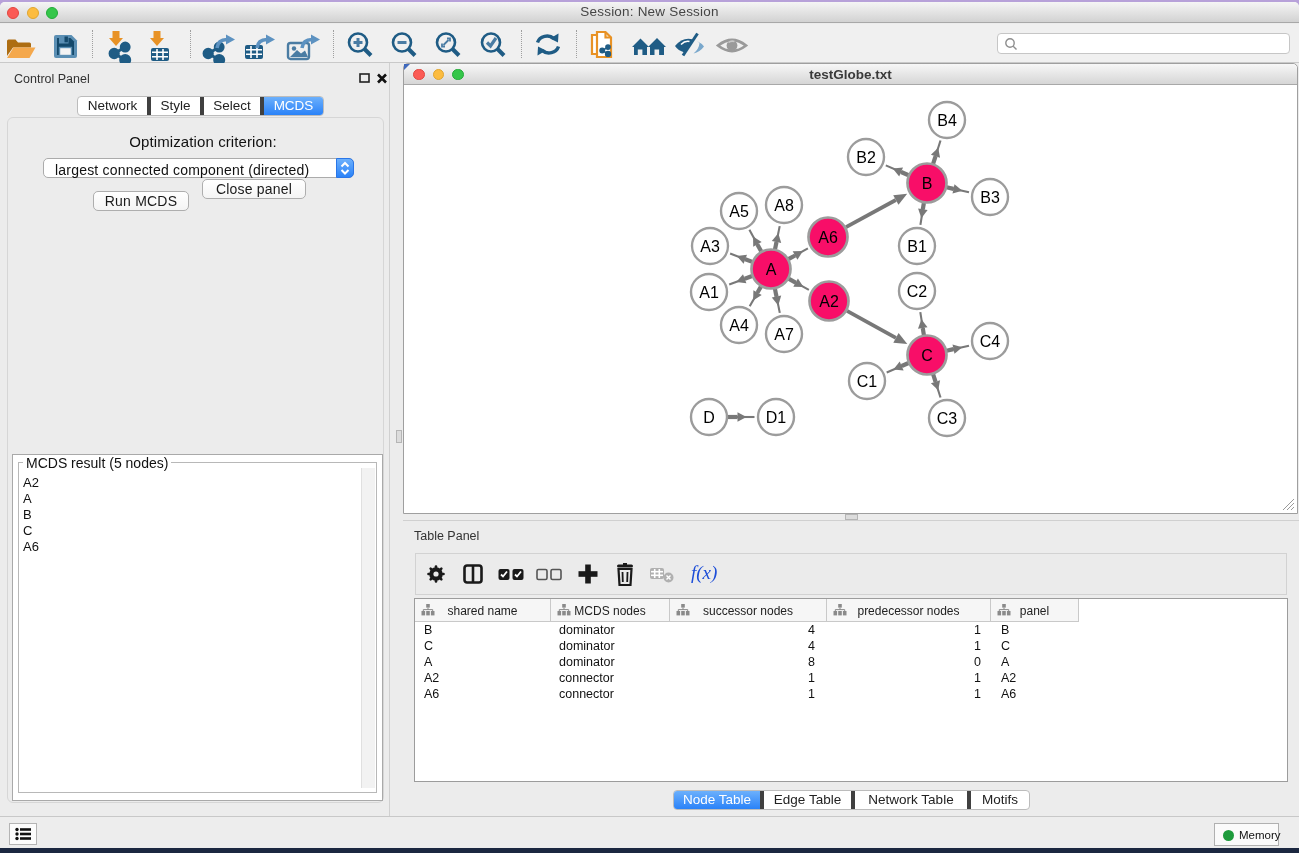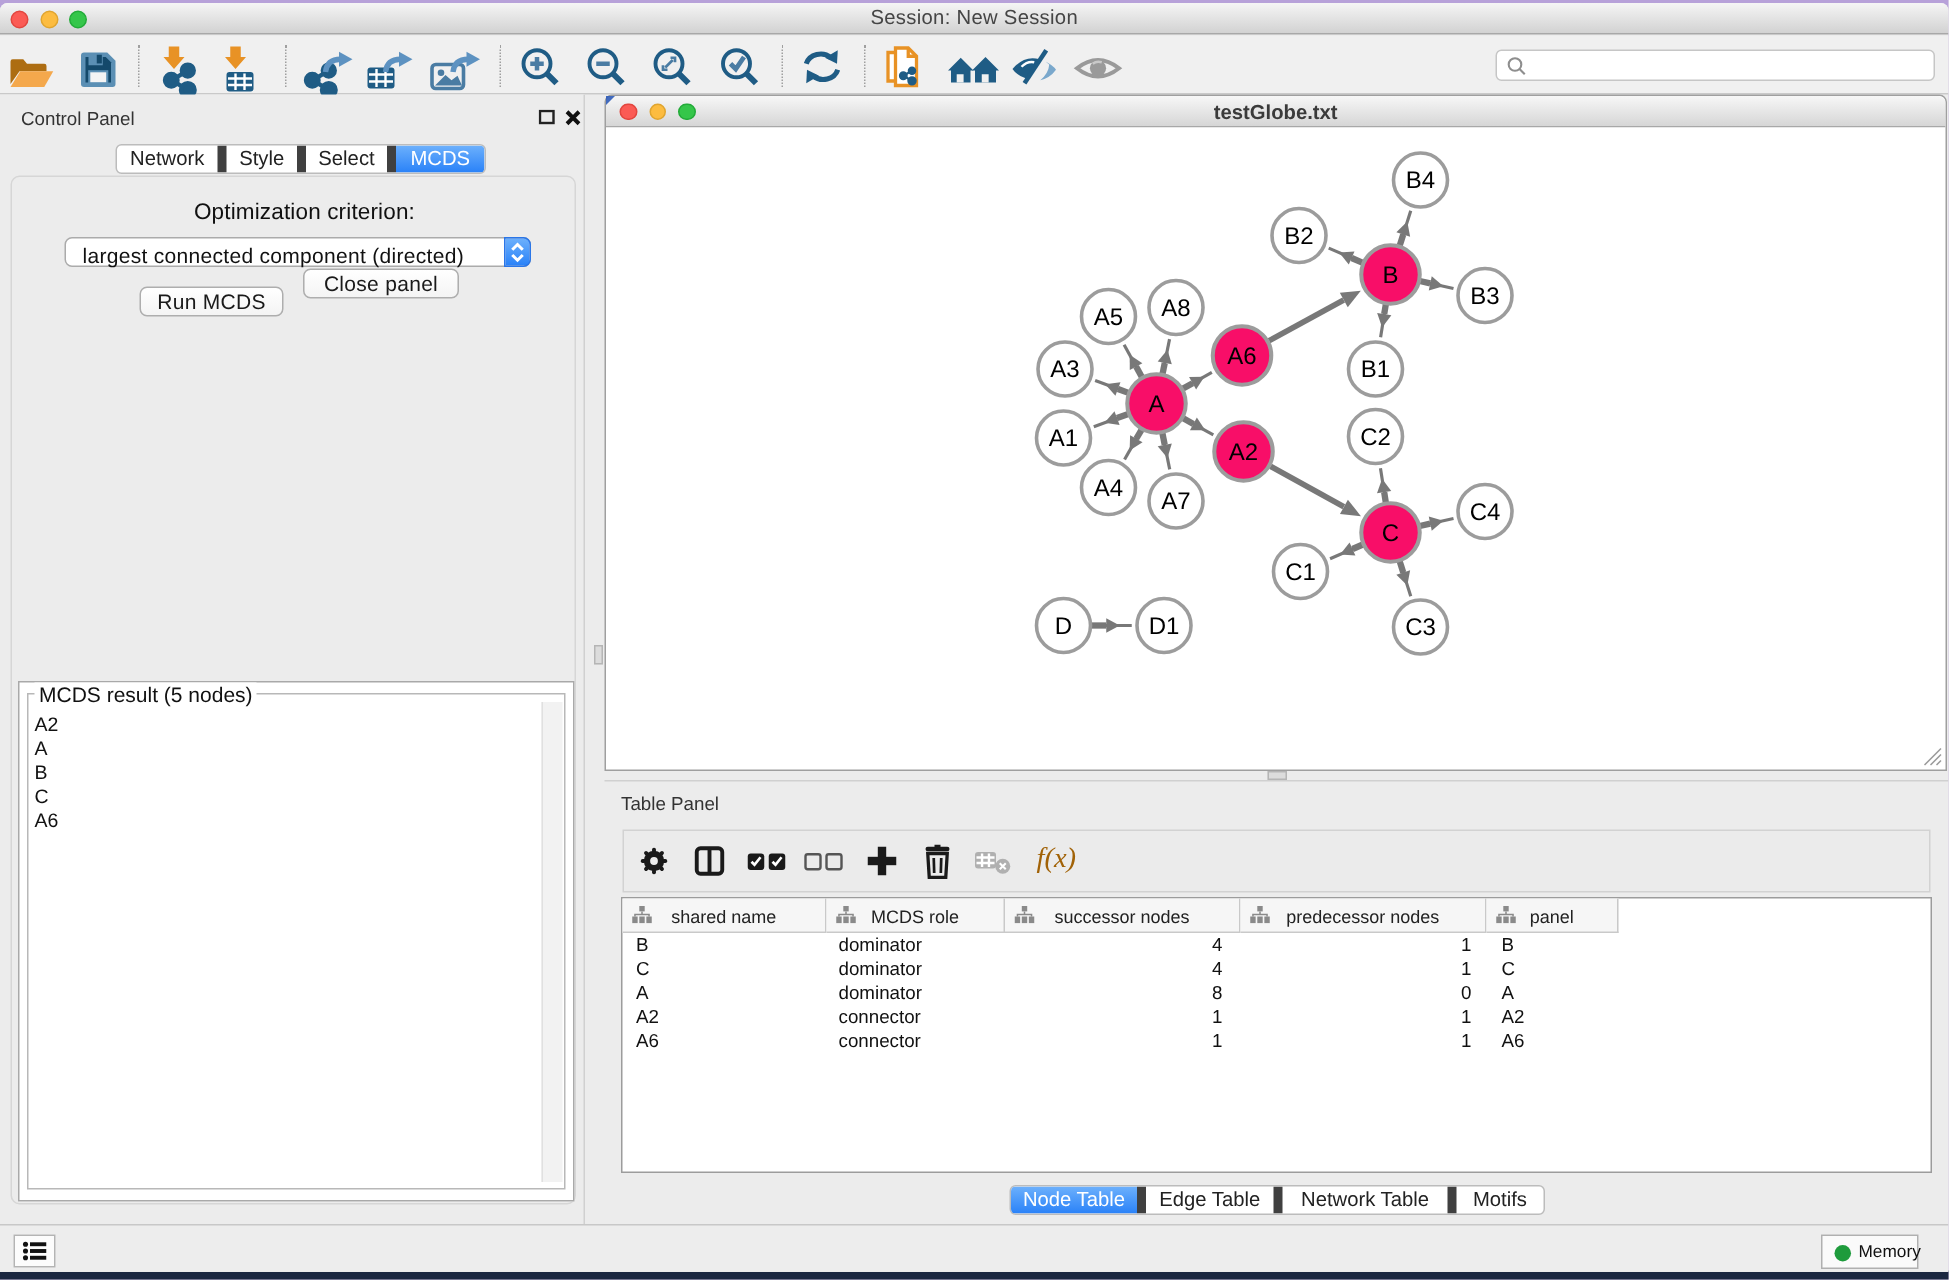--- a/index.html
+++ b/index.html
@@ -12,21 +12,21 @@
 
 #toolbar{position:absolute;left:0;top:22px;width:1299px;height:39px;background:#f0f0f0;border-bottom:1px solid #c9c9c9;}
 .sep{position:absolute;top:6px;height:28px;border-left:1px dotted #9f9f9f;}
 .ticon{position:absolute;top:6px;}
 
 #search{position:absolute;left:997px;top:9px;width:293px;height:21px;background:#fff;border:1px solid #c6c6c6;border-radius:4px;}
 
 #cp{position:absolute;left:0;top:61px;width:390px;height:753px;background:#ececec;border-right:1px solid #d0d0d0;}
 .ptitle{font-size:12.5px;color:#333;text-align:center;}
 .seg{position:absolute;display:flex;border:1px solid #bcbcbc;border-radius:4px;background:#fff;overflow:hidden;height:20px;}
-.seg div{font-size:13.5px;color:#222;text-align:center;line-height:18px;border-right:6px solid #404040;}
+.seg div{font-size:13.5px;color:#222;text-align:center;line-height:18px;border-right:4px solid #404040;}
 .seg div:last-child{border-right:none;}
 .seg div.sel{background:linear-gradient(#6cb0fc,#2a82f8);color:#fff;}
 #cpinner{position:absolute;left:7px;top:54px;width:377px;height:686px;border:1px solid #d6d6d6;border-radius:6px;}
 #combo{position:absolute;left:43px;top:95px;width:311px;height:20px;background:#fff;border:1px solid #ababab;border-radius:5px;}
 #combo .ctext{position:absolute;left:11px;top:2.5px;font-size:14px;letter-spacing:0.2px;color:#111;}
 #combo .stepper{position:absolute;right:-1px;top:-1px;width:18px;height:20px;border-radius:0 5px 5px 0;background:linear-gradient(#6cb0fc,#2a82f8);border:1px solid #2a76e8;}
 .btn{position:absolute;height:20px;background:linear-gradient(#ffffff,#f4f4f4);border:1px solid #aeaeae;border-radius:5px;font-size:14px;letter-spacing:0.2px;color:#1a1a1a;text-align:center;line-height:18px;}
 #resultpanel{position:absolute;left:12px;top:391px;width:371px;height:347px;background:#fff;border:1px solid #a9a9a9;padding-left:16px;}
 #groupbox{position:absolute;left:5px;top:7px;width:359px;height:331px;border:1px solid #b8b8b8;}
 #groupbox .glabel{position:absolute;left:4px;top:-8px;background:#fff;padding:0 3px;font-size:14px;color:#111;}
@@ -408,21 +408,21 @@
         </svg>
         <svg style="position:absolute;left:233px;top:11px" width="26" height="18" viewBox="0 0 26 18">
           <rect x="1" y="3" width="14" height="11" rx="2" fill="#b0b0b0"></rect>
           <line x1="5.7" y1="4" x2="5.7" y2="13" stroke="#ffffff" stroke-width="1.6"></line>
           <line x1="2" y1="6.7" x2="14" y2="6.7" stroke="#ffffff" stroke-width="1.6"></line>
           <line x1="10.3" y1="4" x2="10.3" y2="13" stroke="#ffffff" stroke-width="1.6"></line>
           <line x1="2" y1="10.3" x2="14" y2="10.3" stroke="#ffffff" stroke-width="1.6"></line>
           <circle cx="19.5" cy="12.5" r="5" fill="#b0b0b0"></circle>
           <path d="M17.5 10.5 L21.5 14.5 M21.5 10.5 L17.5 14.5" stroke="#fff" stroke-width="1.4"></path>
         </svg>
-        <div style="position:absolute;left:275px;top:8px;font-family:'Liberation Serif',serif;font-style:italic;font-size:19px;color:#a16207;">f(x)</div>
+        <div style="position:absolute;left:275px;top:8px;font-family:'Liberation Serif',serif;font-style:italic;font-size:19px;color:#1d4ed8;">f(x)</div>
       </div>
     <div id="ttable">
       <div class="th" style="left:0px;width:136px;border-bottom:1px solid #c9c9c9;">
           <svg width="14" height="12" style="position:absolute;left:6px;top:5px">
             <g fill="#8a8a8a">
               <rect x="5.2" y="0" width="3.6" height="3.6"></rect>
               <rect x="0.5" y="7" width="3.6" height="4.4"></rect>
               <rect x="5.2" y="7" width="3.6" height="4.4"></rect>
               <rect x="9.9" y="7" width="3.6" height="4.4"></rect>
               <path d="M7 3.6 L7 5.6 M2.3 7 L2.3 5.6 L11.7 5.6 L11.7 7" stroke="#8a8a8a" fill="none" stroke-width="1"></path>
@@ -433,21 +433,21 @@
         <div class="th" style="left:136px;width:119px;border-bottom:1px solid #c9c9c9;">
           <svg width="14" height="12" style="position:absolute;left:6px;top:5px">
             <g fill="#8a8a8a">
               <rect x="5.2" y="0" width="3.6" height="3.6"></rect>
               <rect x="0.5" y="7" width="3.6" height="4.4"></rect>
               <rect x="5.2" y="7" width="3.6" height="4.4"></rect>
               <rect x="9.9" y="7" width="3.6" height="4.4"></rect>
               <path d="M7 3.6 L7 5.6 M2.3 7 L2.3 5.6 L11.7 5.6 L11.7 7" stroke="#8a8a8a" fill="none" stroke-width="1"></path>
             </g>
           </svg>
-          <div class="lbl">MCDS role</div>
+          <div class="lbl">MCDS nodes</div>
         </div>
         <div class="th" style="left:255px;width:157px;border-bottom:1px solid #c9c9c9;">
           <svg width="14" height="12" style="position:absolute;left:6px;top:5px">
             <g fill="#8a8a8a">
               <rect x="5.2" y="0" width="3.6" height="3.6"></rect>
               <rect x="0.5" y="7" width="3.6" height="4.4"></rect>
               <rect x="5.2" y="7" width="3.6" height="4.4"></rect>
               <rect x="9.9" y="7" width="3.6" height="4.4"></rect>
               <path d="M7 3.6 L7 5.6 M2.3 7 L2.3 5.6 L11.7 5.6 L11.7 7" stroke="#8a8a8a" fill="none" stroke-width="1"></path>
             </g>

